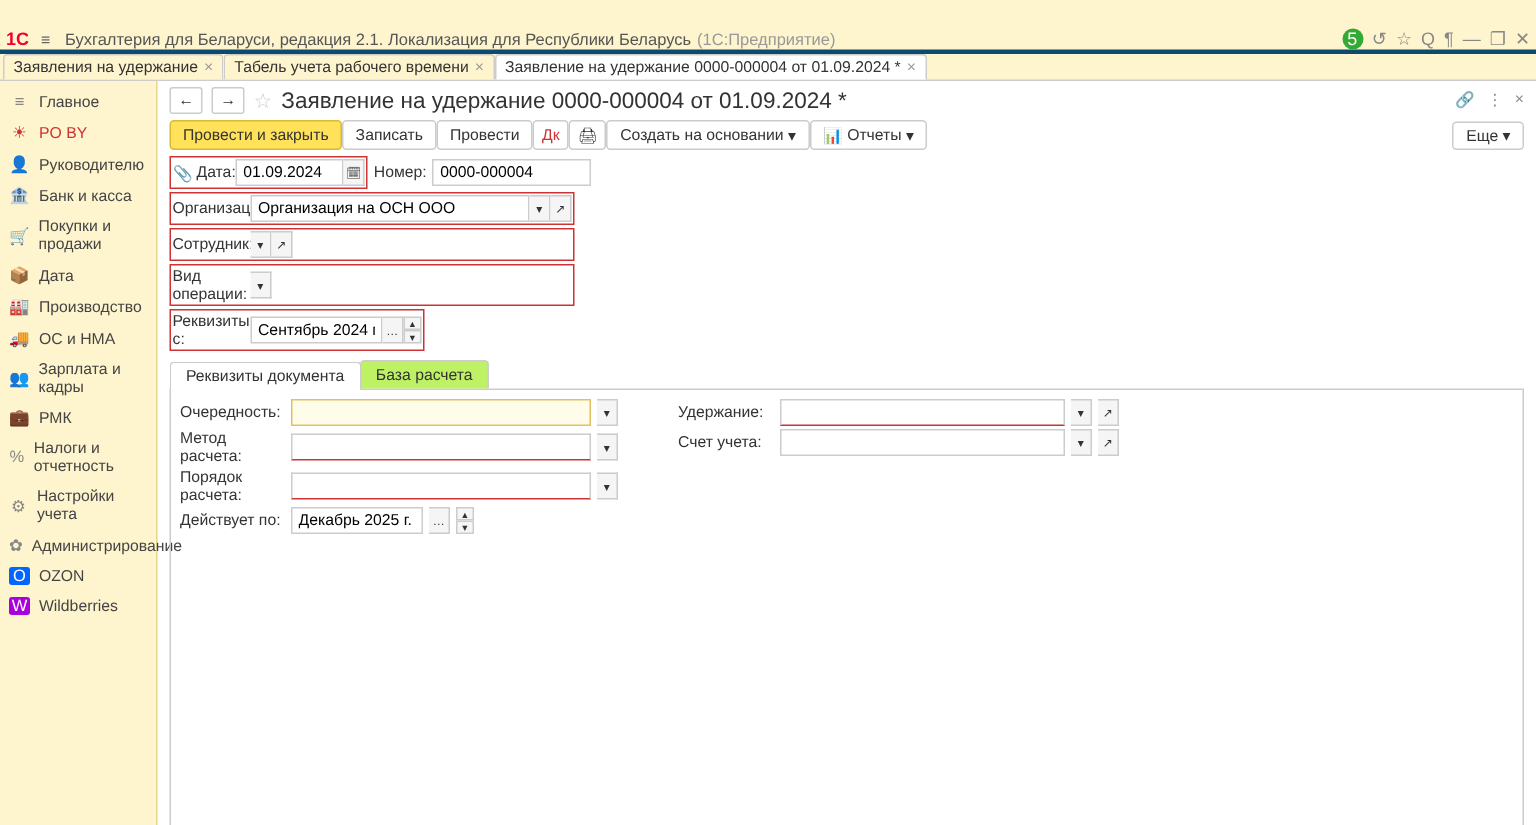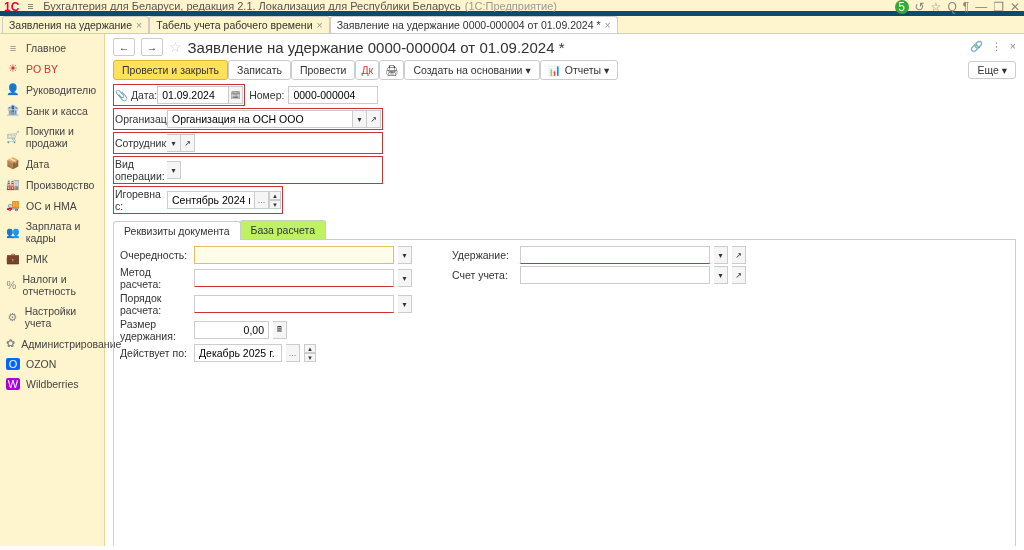--- a/index.html
+++ b/index.html
@@ -1,17 +1,17 @@
 <!DOCTYPE html>
 <html><head>
 <meta charset="utf-8">
 <style>
   * { box-sizing: border-box; font-family: Arial, sans-serif; }
   body { margin:0; background:#fff; font-size:10.5px; color:#333; }
-  .titlebar { height:16px; background:#fef4cd; display:flex; align-items:flex-start; padding:0 4px; border-bottom:5px solid #0c4a6e; }
+  .titlebar { height:36px; background:#fef4cd; display:flex; align-items:flex-end; padding:0 4px; border-bottom:3px solid #0c4a6e; }
   .logo { color:#e03; font-weight:bold; font-size:12px; margin-right:4px; }
   .menu-icon { width:14px; text-align:center; color:#666; cursor:pointer; margin-right:6px; }
   .title-text { flex:1; color:#555; font-size:11px; white-space:nowrap; overflow:hidden; }
   .title-suffix { color:#999; font-size:11px; margin-left:4px;}
   .title-icons { display:flex; gap:6px; align-items:center; color:#888; }
   .title-icons span { cursor:pointer; font-size:12px; }
   .notif { background:#3a3; color:#fff; border-radius:7px; width:14px; height:14px; display:flex; align-items:center; justify-content:center; font-size:9px;}
   .tabs { height:18px; background:#fef4cd; display:flex; align-items:flex-end; padding-left:2px; border-bottom:1px solid #ccc;}
   .tab { background:#fef4cd; border:1px solid #ccc; border-bottom:none; border-radius:3px 3px 0 0; padding:1px 6px; margin-right:0; font-size:10.5px; display:flex; align-items:center; gap:4px; height:17px;}
   .tab.active { background:#fff; }
@@ -182,21 +182,21 @@
 
     <div class="form-area">
       <div class="row">
         <span class="red-box">
           <span class="clip">📎</span>
           <span class="field-label">Дата:</span>
           <input class="input date" value="01.09.2024" style="">
           <div class="sel-btn">🗓</div>
         </span>
         <span class="field-label">Номер:</span>
-        <input class="input" style="width: 90px;" value="0000-000004">
+        <input class="input" style="width: 106px;" value="0000-000004">
       </div>
 
       <div class="row">
           <span class="red-box" style="width:270px">
         <span class="field-label" style="width:52px">Организация:</span>
         <input class="input" style="flex: 1 1 0%;" value="Организация на ОСН ООО">
         <div class="sel-btn">▾</div>
         <div class="sel-btn">↗</div>
       </span>
         </div>
@@ -211,21 +211,21 @@
 
       <div class="row">
           <span class="red-box" style="width:270px">
         <span class="field-label" style="width:52px">Вид операции:</span>
         <div class="sel-btn">▾</div>
       </span>
         </div>
 
       <div class="row">
           <span class="red-box">
-        <span class="field-label" style="width:52px">Игоревна с:</span>
+        <span class="field-label" style="width:52px">Реквизиты с:</span>
         <input class="input" style="width: 88px;" value="Сентябрь 2024 г.">
         <div class="sel-btn">…</div>
         <div class="spinner-btns">
               <div>▴</div>
               <div>▾</div>
             </div>
       </span>
         </div>
 
       <div class="subtabs">
@@ -242,25 +242,20 @@
             </div>
             <div class="row fgroup">
                 <span class="lbl field-label">Метод расчета:</span>
               <input class="input red-under" style="width: 200px;">
               <div class="sel-btn">▾</div>
             </div>
             <div class="row fgroup">
                 <span class="lbl field-label">Порядок расчета:</span>
               <input class="input red-under" style="width: 200px;">
               <div class="sel-btn">▾</div>
-            </div>
-            <div class="row fgroup">
-                <span class="lbl field-label">Размер удержания:</span>
-              <input class="input" style="width: 75px; text-align: right;" value="0,00">
-              <div class="sel-btn">🖩</div>
             </div>
             <div class="row fgroup">
                 <span class="lbl field-label">Действует по:</span>
               <input class="input" style="width: 88px;" value="Декабрь 2025 г.">
               <div class="sel-btn">…</div>
               <div class="spinner-btns">
                   <div>▴</div>
                   <div>▾</div>
                 </div>
             </div>

